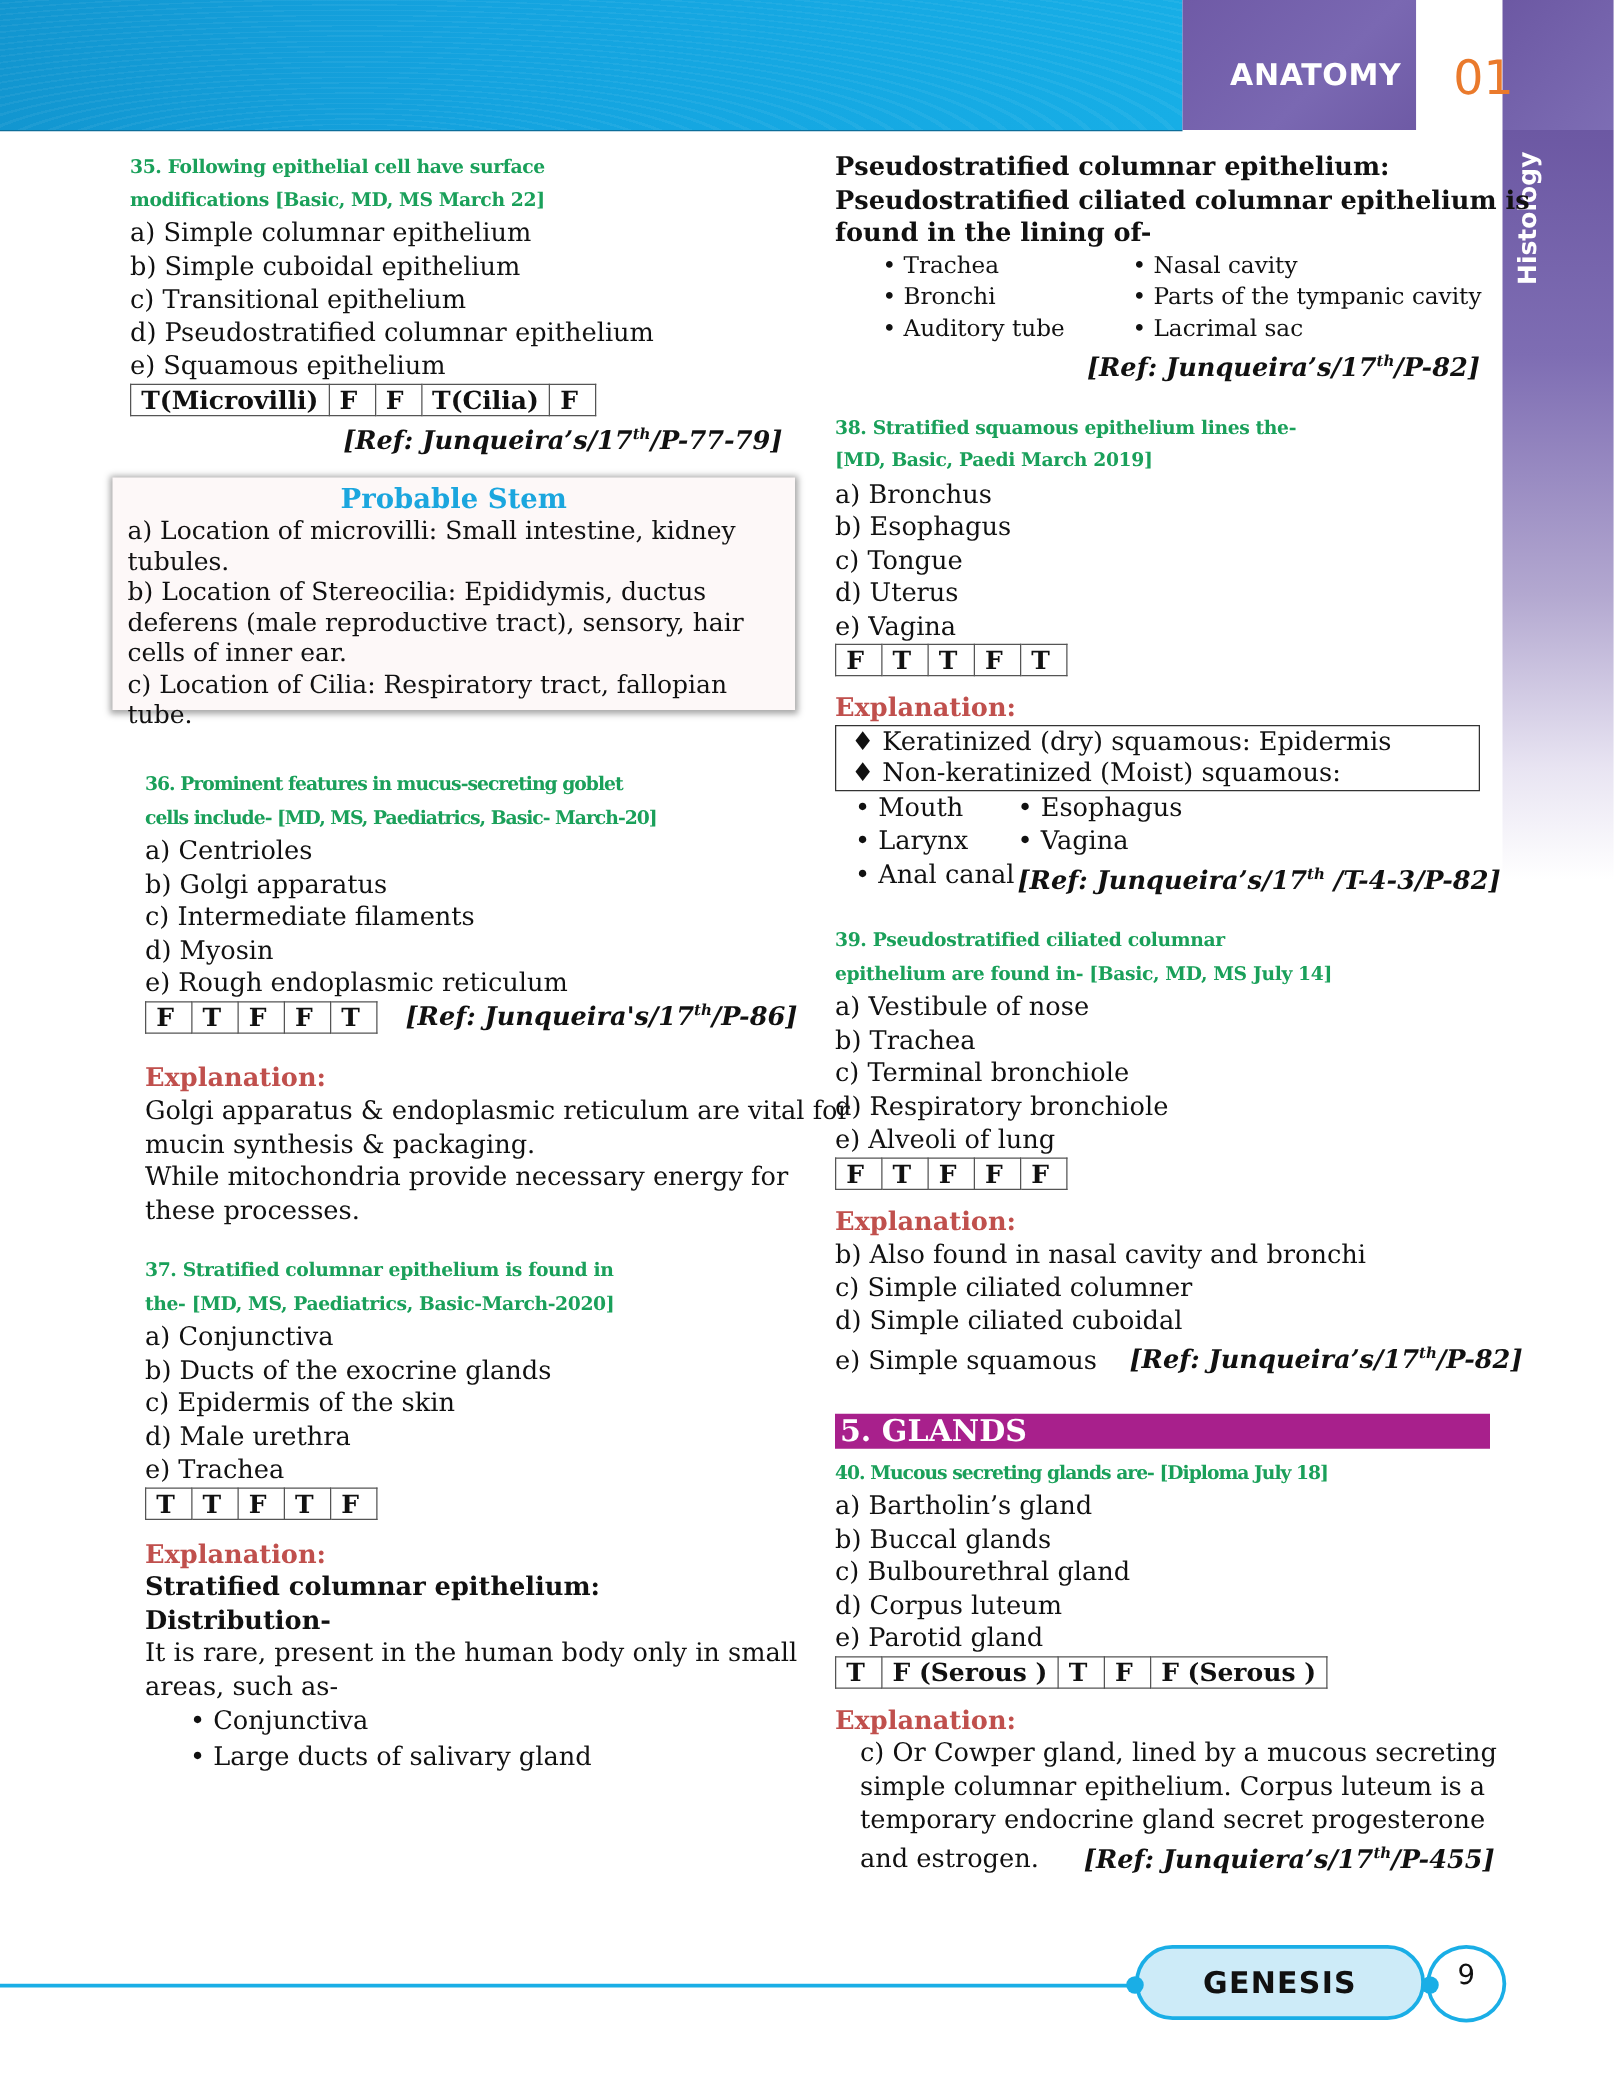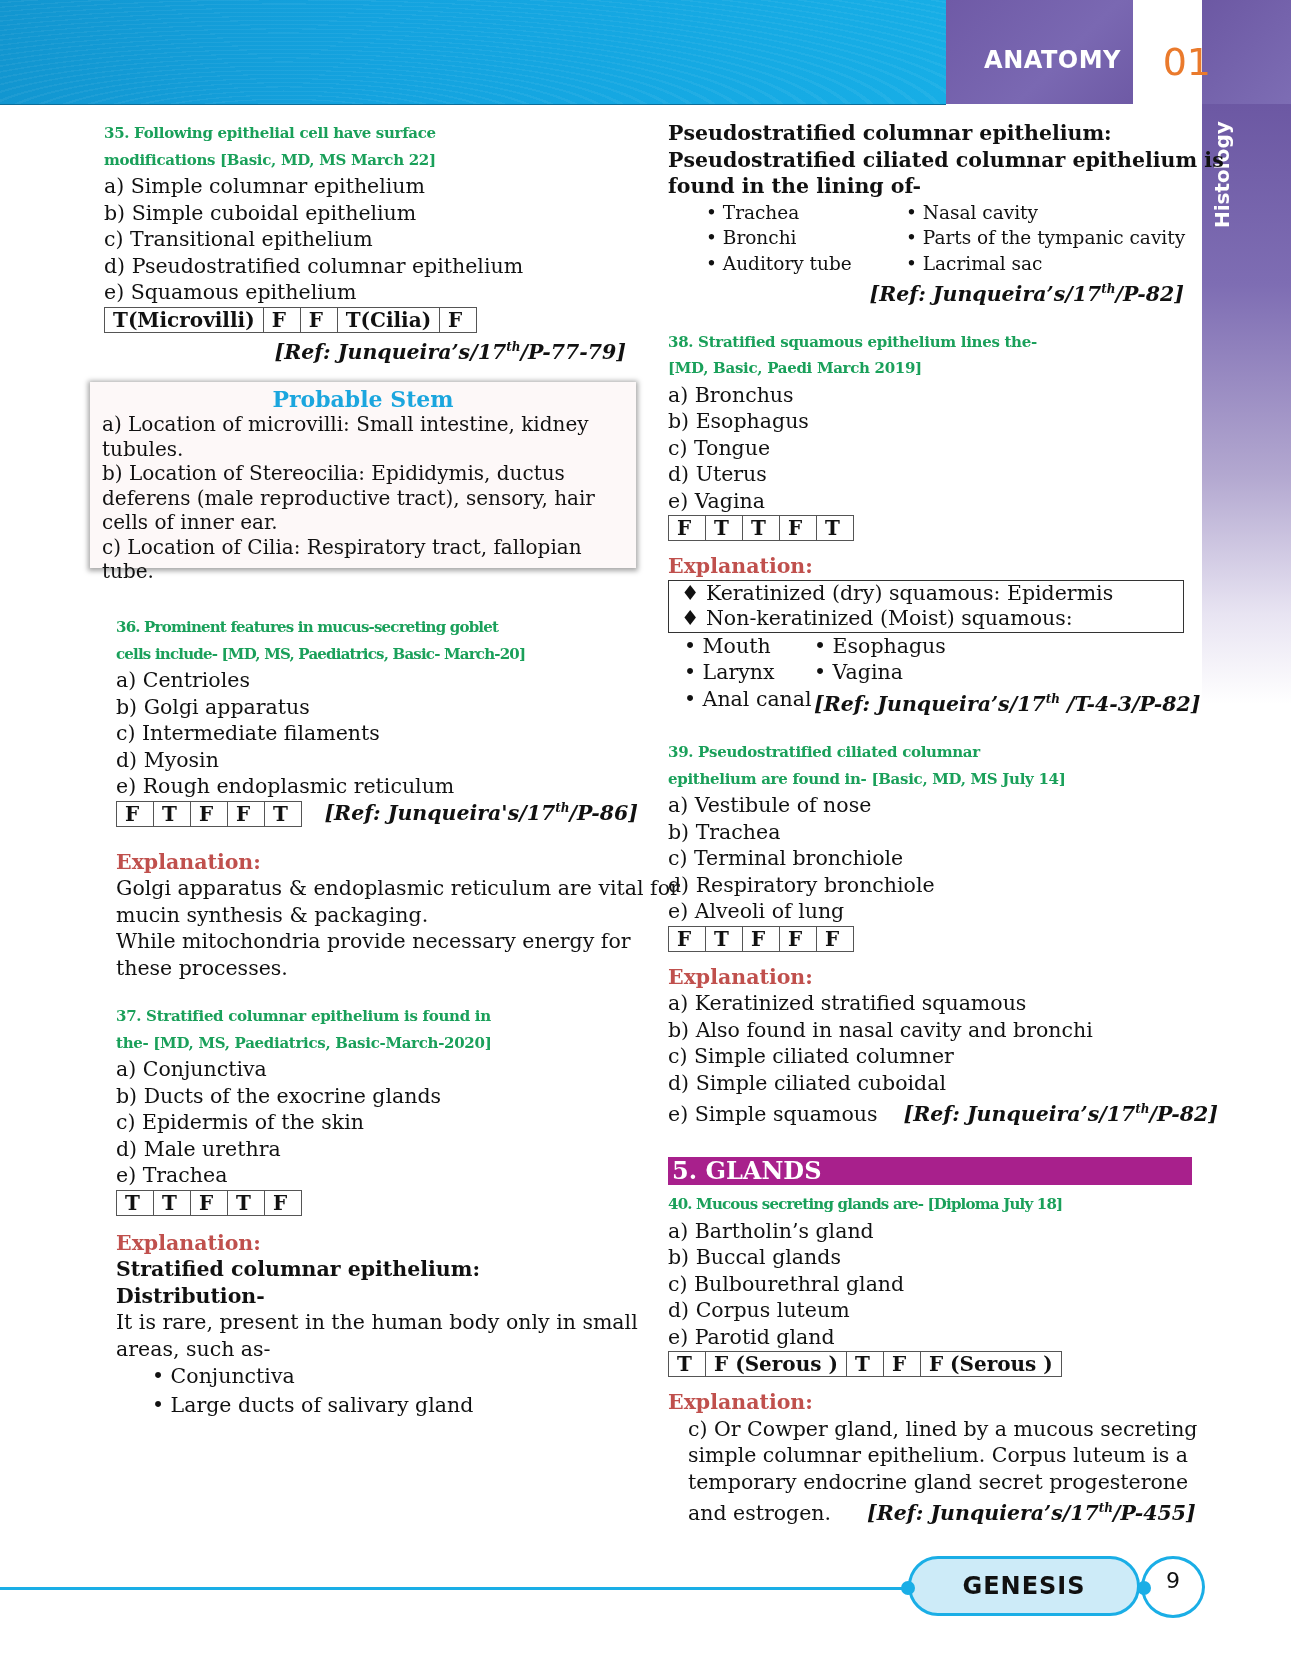--- a/index.html
+++ b/index.html
@@ -235,21 +235,20 @@
       <td>F</td>
       <td>T</td>
       <td>F</td>
       <td>F</td>
       <td>F</td>
     </tr>
         </tbody>
       </table>
     <div style="height:12px"></div>
     <div class="expl">Explanation:</div>
-    <div class="line">a) Keratinized stratified squamous</div>
     <div class="line">b) Also found in nasal cavity and bronchi</div>
     <div class="line">c) Simple ciliated columner</div>
     <div class="line">d) Simple ciliated cuboidal</div>
     <div class="line"><span>e) Simple squamous</span><span class="ref" style="margin-left:26px"><span>[Ref: Junqueira’s/17</span><sup>th</sup><span>/P-82]</span></span></div>
   </section>
   <div style="height:30px"></div>
   <div class="glands-bar">5. GLANDS</div>
   <div style="height:6px"></div>
   <section>
     <div class="q" style="letter-spacing:-0.8px">40. Mucous secreting glands are- [Diploma July 18]</div>

